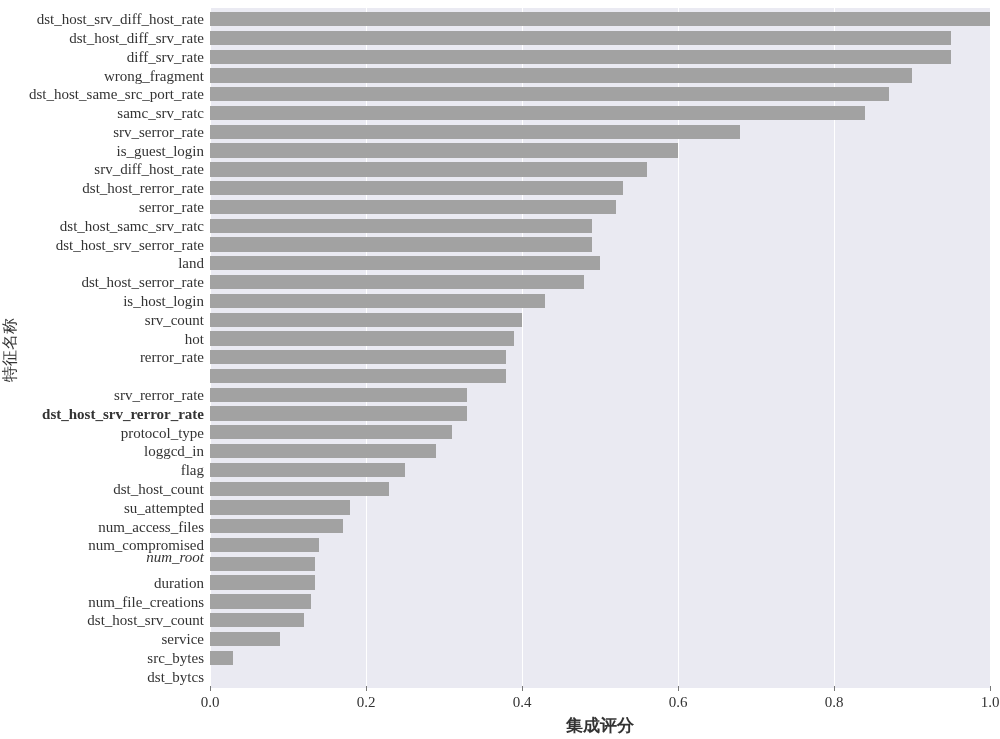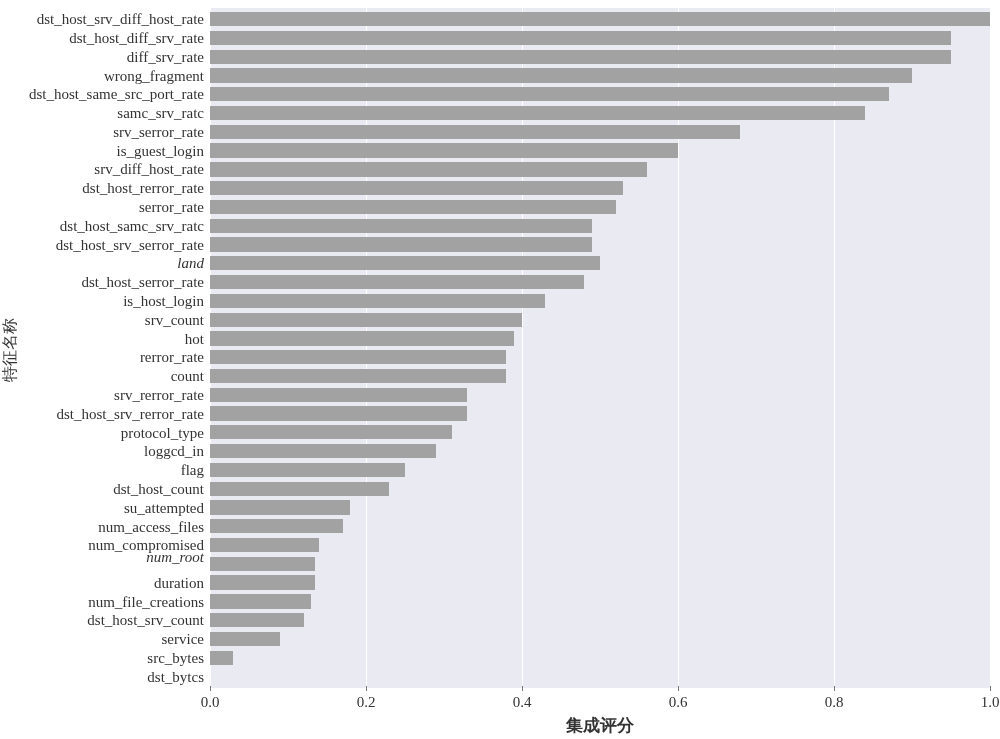--- a/index.html
+++ b/index.html
@@ -113,29 +113,28 @@
     <div class="ylabel" style="top: 67.5208px;">wrong_fragment</div>
     <div class="ylabel" style="top: 86.3125px; padding-left: 36px;">dst_host_same_src_port_rate</div>
     <div class="ylabel" style="top: 105.104px;">samc_srv_ratc</div>
     <div class="ylabel" style="top: 123.896px;">srv_serror_rate</div>
     <div class="ylabel" style="top: 142.688px;">is_guest_login</div>
     <div class="ylabel" style="top: 161.479px;">srv_diff_host_rate</div>
     <div class="ylabel" style="top: 180.271px;">dst_host_rerror_rate</div>
     <div class="ylabel" style="top: 199.062px;">serror_rate</div>
     <div class="ylabel" style="top: 217.854px;">dst_host_samc_srv_ratc</div>
     <div class="ylabel" style="top: 236.646px;">dst_host_srv_serror_rate</div>
-    <div class="ylabel" style="top: 255.437px; font-style: italic;">land</div>
+    <div class="ylabel" style="top: 255.437px;">land</div>
     <div class="ylabel" style="top: 274.229px;">dst_host_serror_rate</div>
     <div class="ylabel" style="top: 293.021px;">is_host_login</div>
     <div class="ylabel" style="top: 311.812px;">srv_count</div>
     <div class="ylabel" style="top: 330.604px;">hot</div>
     <div class="ylabel" style="top: 349.396px;">rerror_rate</div>
-    <div class="ylabel" style="top: 368.187px;">count</div>
     <div class="ylabel" style="top: 386.979px;">srv_rerror_rate</div>
-    <div class="ylabel" style="top: 405.771px;">dst_host_srv_rerror_rate</div>
+    <div class="ylabel" style="top: 405.771px; font-weight: bold;">dst_host_srv_rerror_rate</div>
     <div class="ylabel" style="top: 424.562px;">protocol_type</div>
     <div class="ylabel" style="top: 443.354px;">loggcd_in</div>
     <div class="ylabel" style="top: 462.146px;">flag</div>
     <div class="ylabel" style="top: 480.937px;">dst_host_count</div>
     <div class="ylabel" style="top: 499.729px;">su_attempted</div>
     <div class="ylabel" style="top: 518.521px;">num_access_files</div>
     <div class="ylabel" style="top: 537.312px;">num_compromised</div>
     <div class="ylabel" style="top: 549px; font-style: italic;">num_root</div>
     <div class="ylabel" style="top: 574.896px;">duration</div>
     <div class="ylabel" style="top: 593.688px;">num_file_creations</div>

